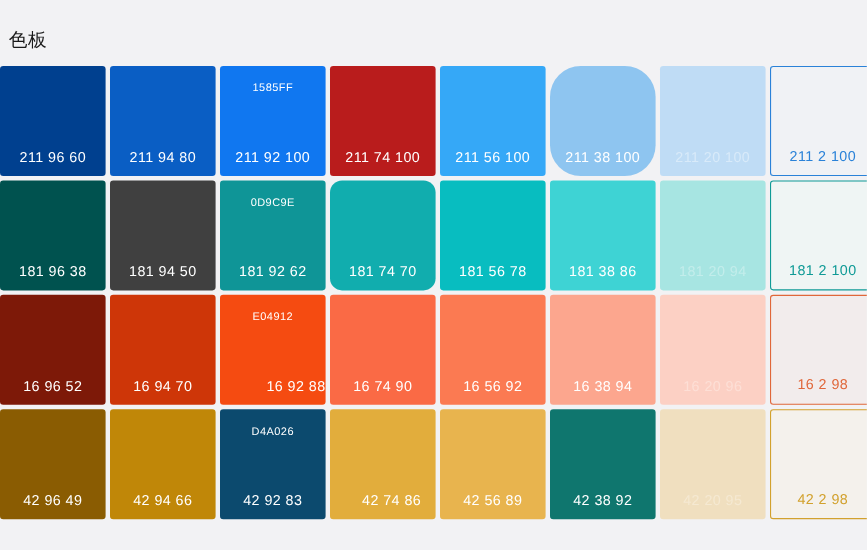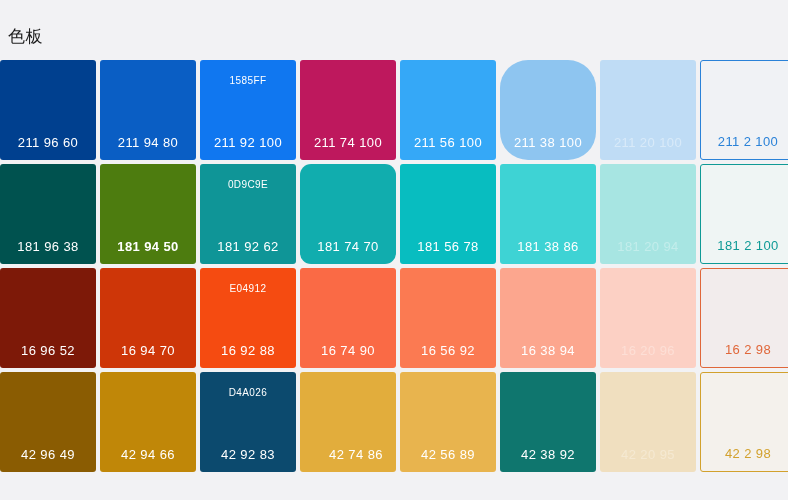--- a/index.html
+++ b/index.html
@@ -92,41 +92,41 @@
         <div class="swatch" style="background: rgb(0, 64, 143);">
           <div class="swatch-token" style="color: rgb(255, 255, 255);">211 96 60</div>
         </div>
         <div class="swatch" style="background: rgb(10, 94, 196);">
           <div class="swatch-token" style="color: rgb(255, 255, 255);">211 94 80</div>
         </div>
         <div class="swatch" style="background: rgb(16, 119, 240);">
           <div class="swatch-hex" style="color: rgb(255, 255, 255);">1585FF</div>
           <div class="swatch-token" style="color: rgb(255, 255, 255);">211 92 100</div>
         </div>
-        <div class="swatch" style="background: #be185d;">
+        <div class="swatch" style="background: #b91c1c;">
           <div class="swatch-token" style="color: rgb(255, 255, 255);">211 74 100</div>
         </div>
         <div class="swatch" style="background: rgb(53, 168, 247);">
           <div class="swatch-token" style="color: rgb(255, 255, 255);">211 56 100</div>
         </div>
         <div class="swatch" style="background: rgb(142, 197, 240); border-radius: 28px;">
           <div class="swatch-token" style="color: rgb(255, 255, 255);">211 38 100</div>
         </div>
         <div class="swatch" style="background: rgb(191, 220, 245);">
           <div class="swatch-token" style="color: rgb(216, 234, 249);">211 20 100</div>
         </div>
         <div class="swatch is-faint" style="background: rgb(240, 242, 245); border-color: rgb(42, 130, 216); border-style: solid; border-width: 1px; opacity: 1;">
           <div class="swatch-token" style="color: rgb(42, 130, 216);">211 2 100</div>
         </div>
       </div>
       <div class="palette-row">
         <div class="swatch" style="background: rgb(0, 82, 79);">
           <div class="swatch-token" style="color: rgb(255, 255, 255);">181 96 38</div>
         </div>
-        <div class="swatch" style="background: #4d7c0f; font-weight: bold;">
+        <div class="swatch" style="background: #404040;">
           <div class="swatch-token" style="color: rgb(255, 255, 255);">181 94 50</div>
         </div>
         <div class="swatch" style="background: rgb(15, 149, 151);">
           <div class="swatch-hex" style="color: rgb(255, 255, 255);">0D9C9E</div>
           <div class="swatch-token" style="color: rgb(255, 255, 255);">181 92 62</div>
         </div>
         <div class="swatch" style="background: rgb(17, 173, 174); border-radius: 11px;">
           <div class="swatch-token" style="color: rgb(255, 255, 255);">181 74 70</div>
         </div>
         <div class="swatch" style="background: rgb(8, 189, 192);">
@@ -144,21 +144,21 @@
       </div>
       <div class="palette-row">
         <div class="swatch" style="background: rgb(125, 25, 8);">
           <div class="swatch-token" style="color: rgb(255, 255, 255);">16 96 52</div>
         </div>
         <div class="swatch" style="background: rgb(206, 54, 8);">
           <div class="swatch-token" style="color: rgb(255, 255, 255);">16 94 70</div>
         </div>
         <div class="swatch" style="background: rgb(245, 75, 17);">
           <div class="swatch-hex" style="color: rgb(255, 255, 255);">E04912</div>
-          <div class="swatch-token" style="color: rgb(255, 255, 255);">16 92 88</div>
+          <div class="swatch-token" style="color: rgb(255, 255, 255); text-align: right;">16 92 88</div>
         </div>
         <div class="swatch" style="background: rgb(250, 106, 69);">
           <div class="swatch-token" style="color: rgb(255, 255, 255);">16 74 90</div>
         </div>
         <div class="swatch" style="background: rgb(251, 122, 82);">
           <div class="swatch-token" style="color: rgb(255, 255, 255);">16 56 92</div>
         </div>
         <div class="swatch" style="background: rgb(252, 166, 142);">
           <div class="swatch-token" style="color: rgb(255, 255, 255);">16 38 94</div>
         </div>

